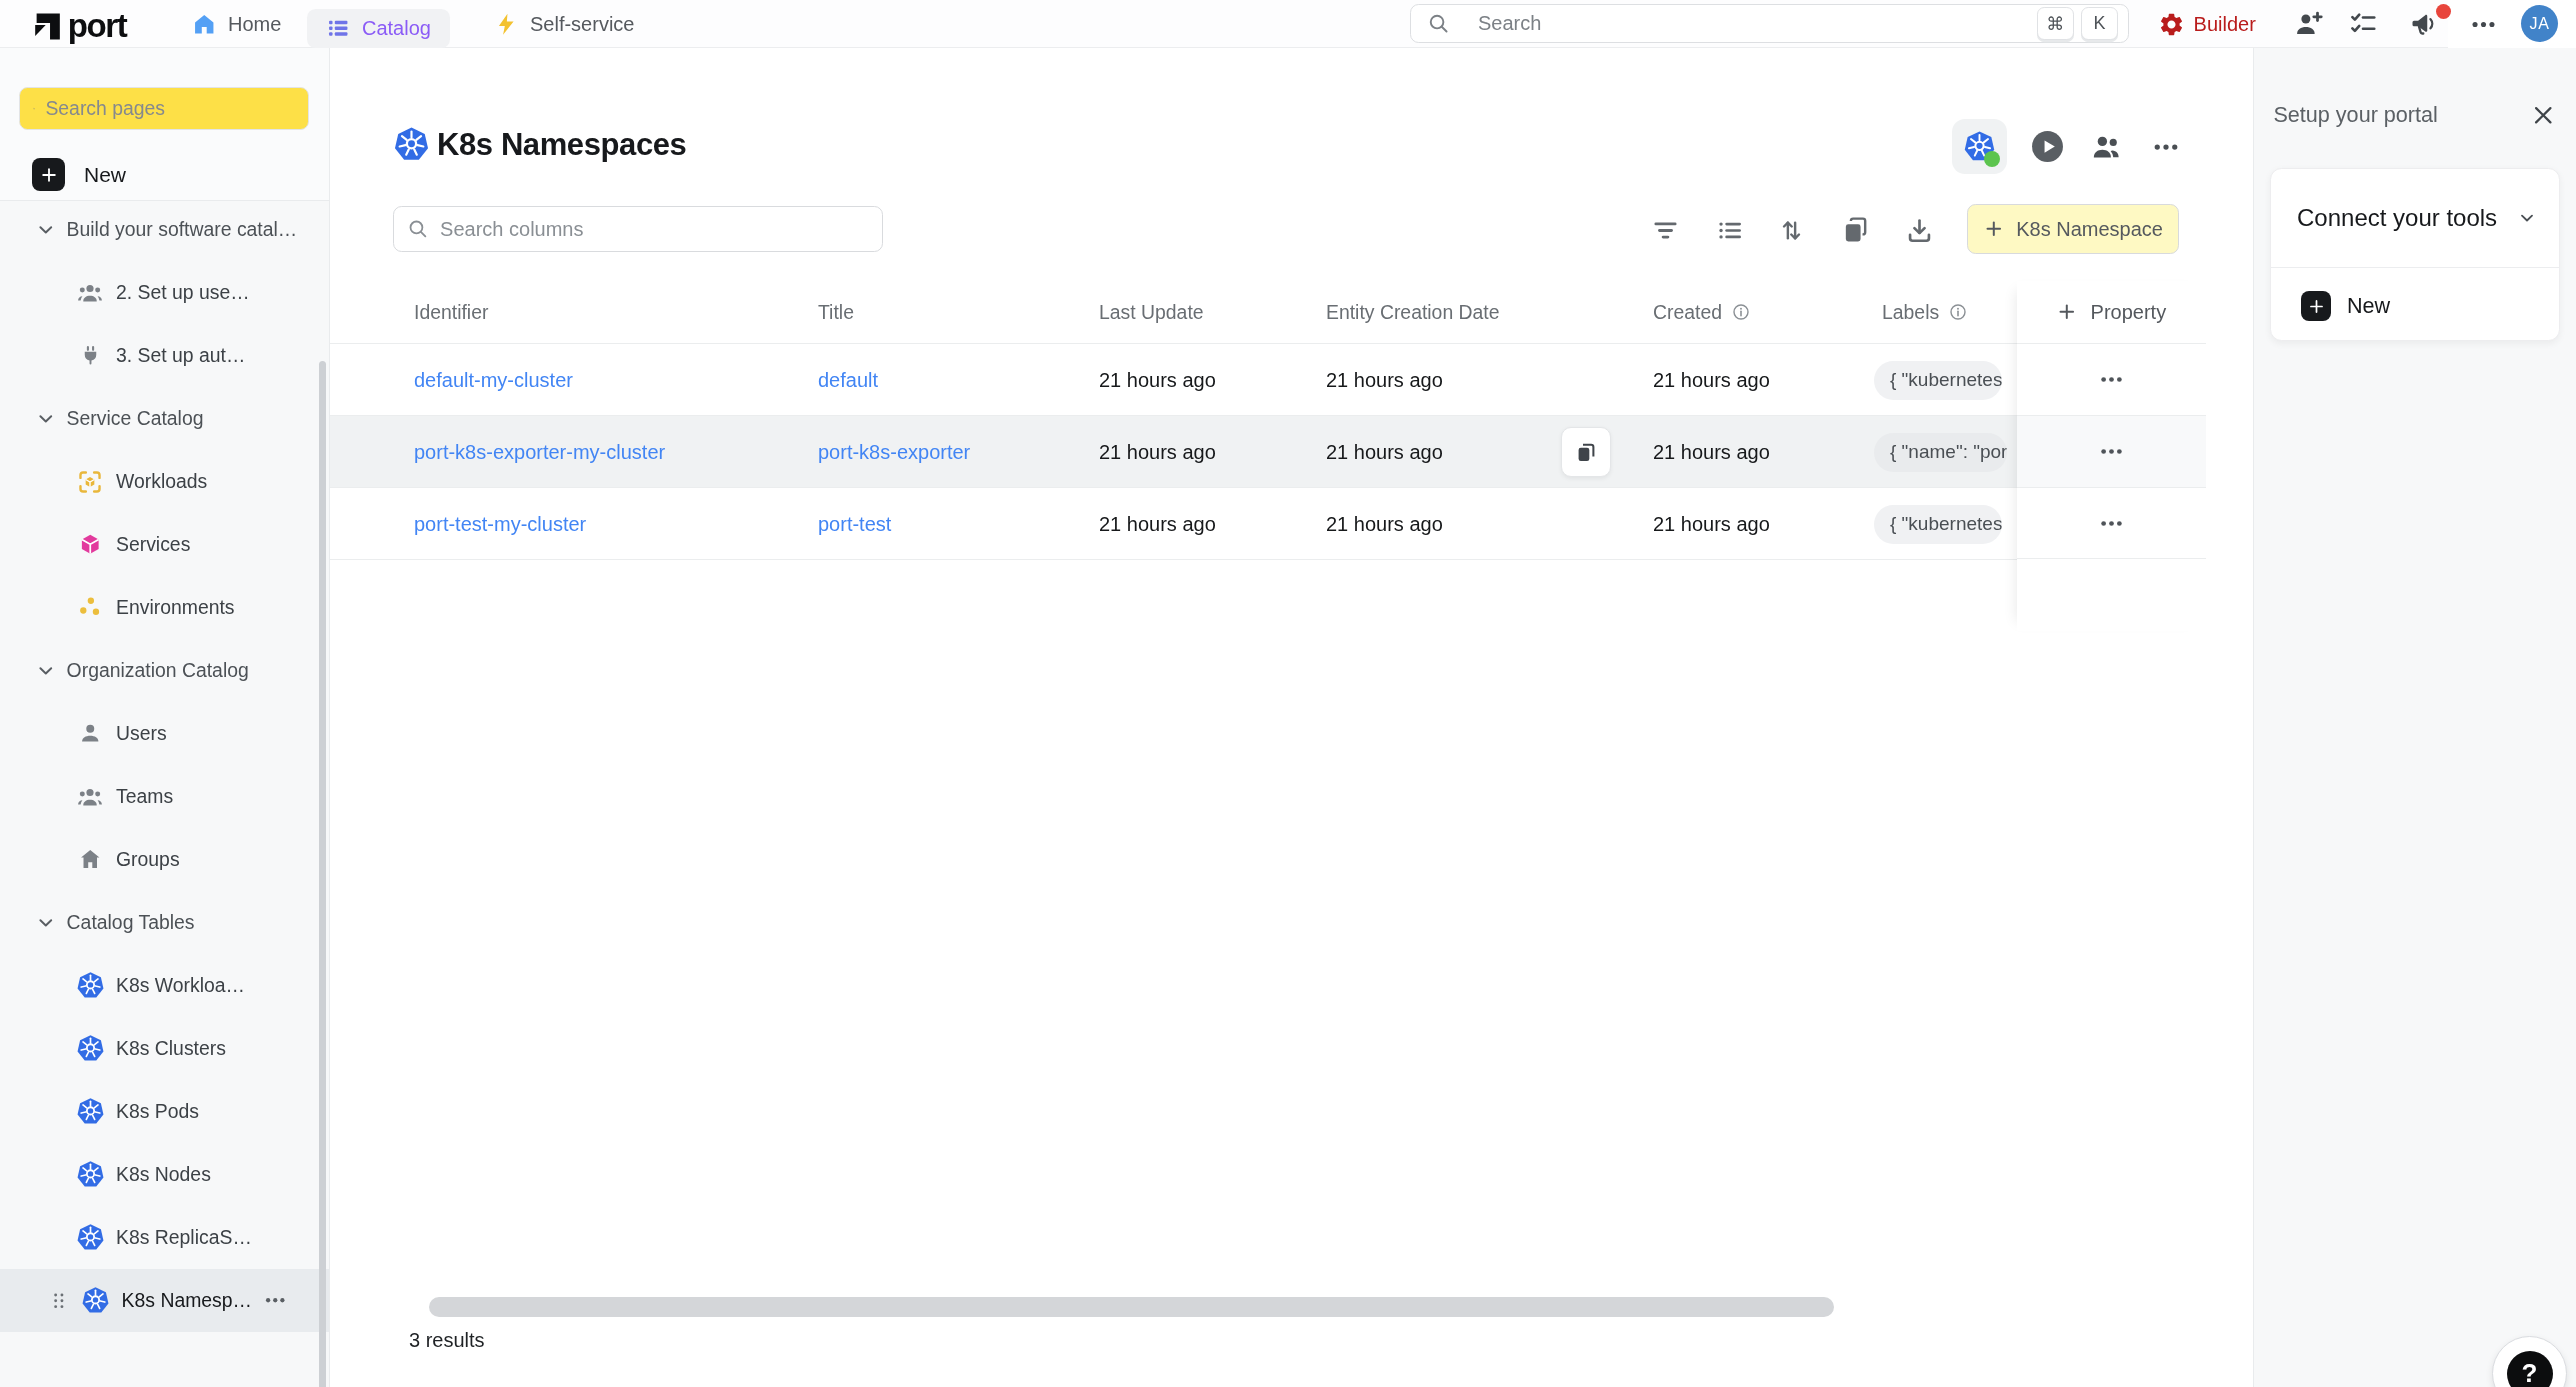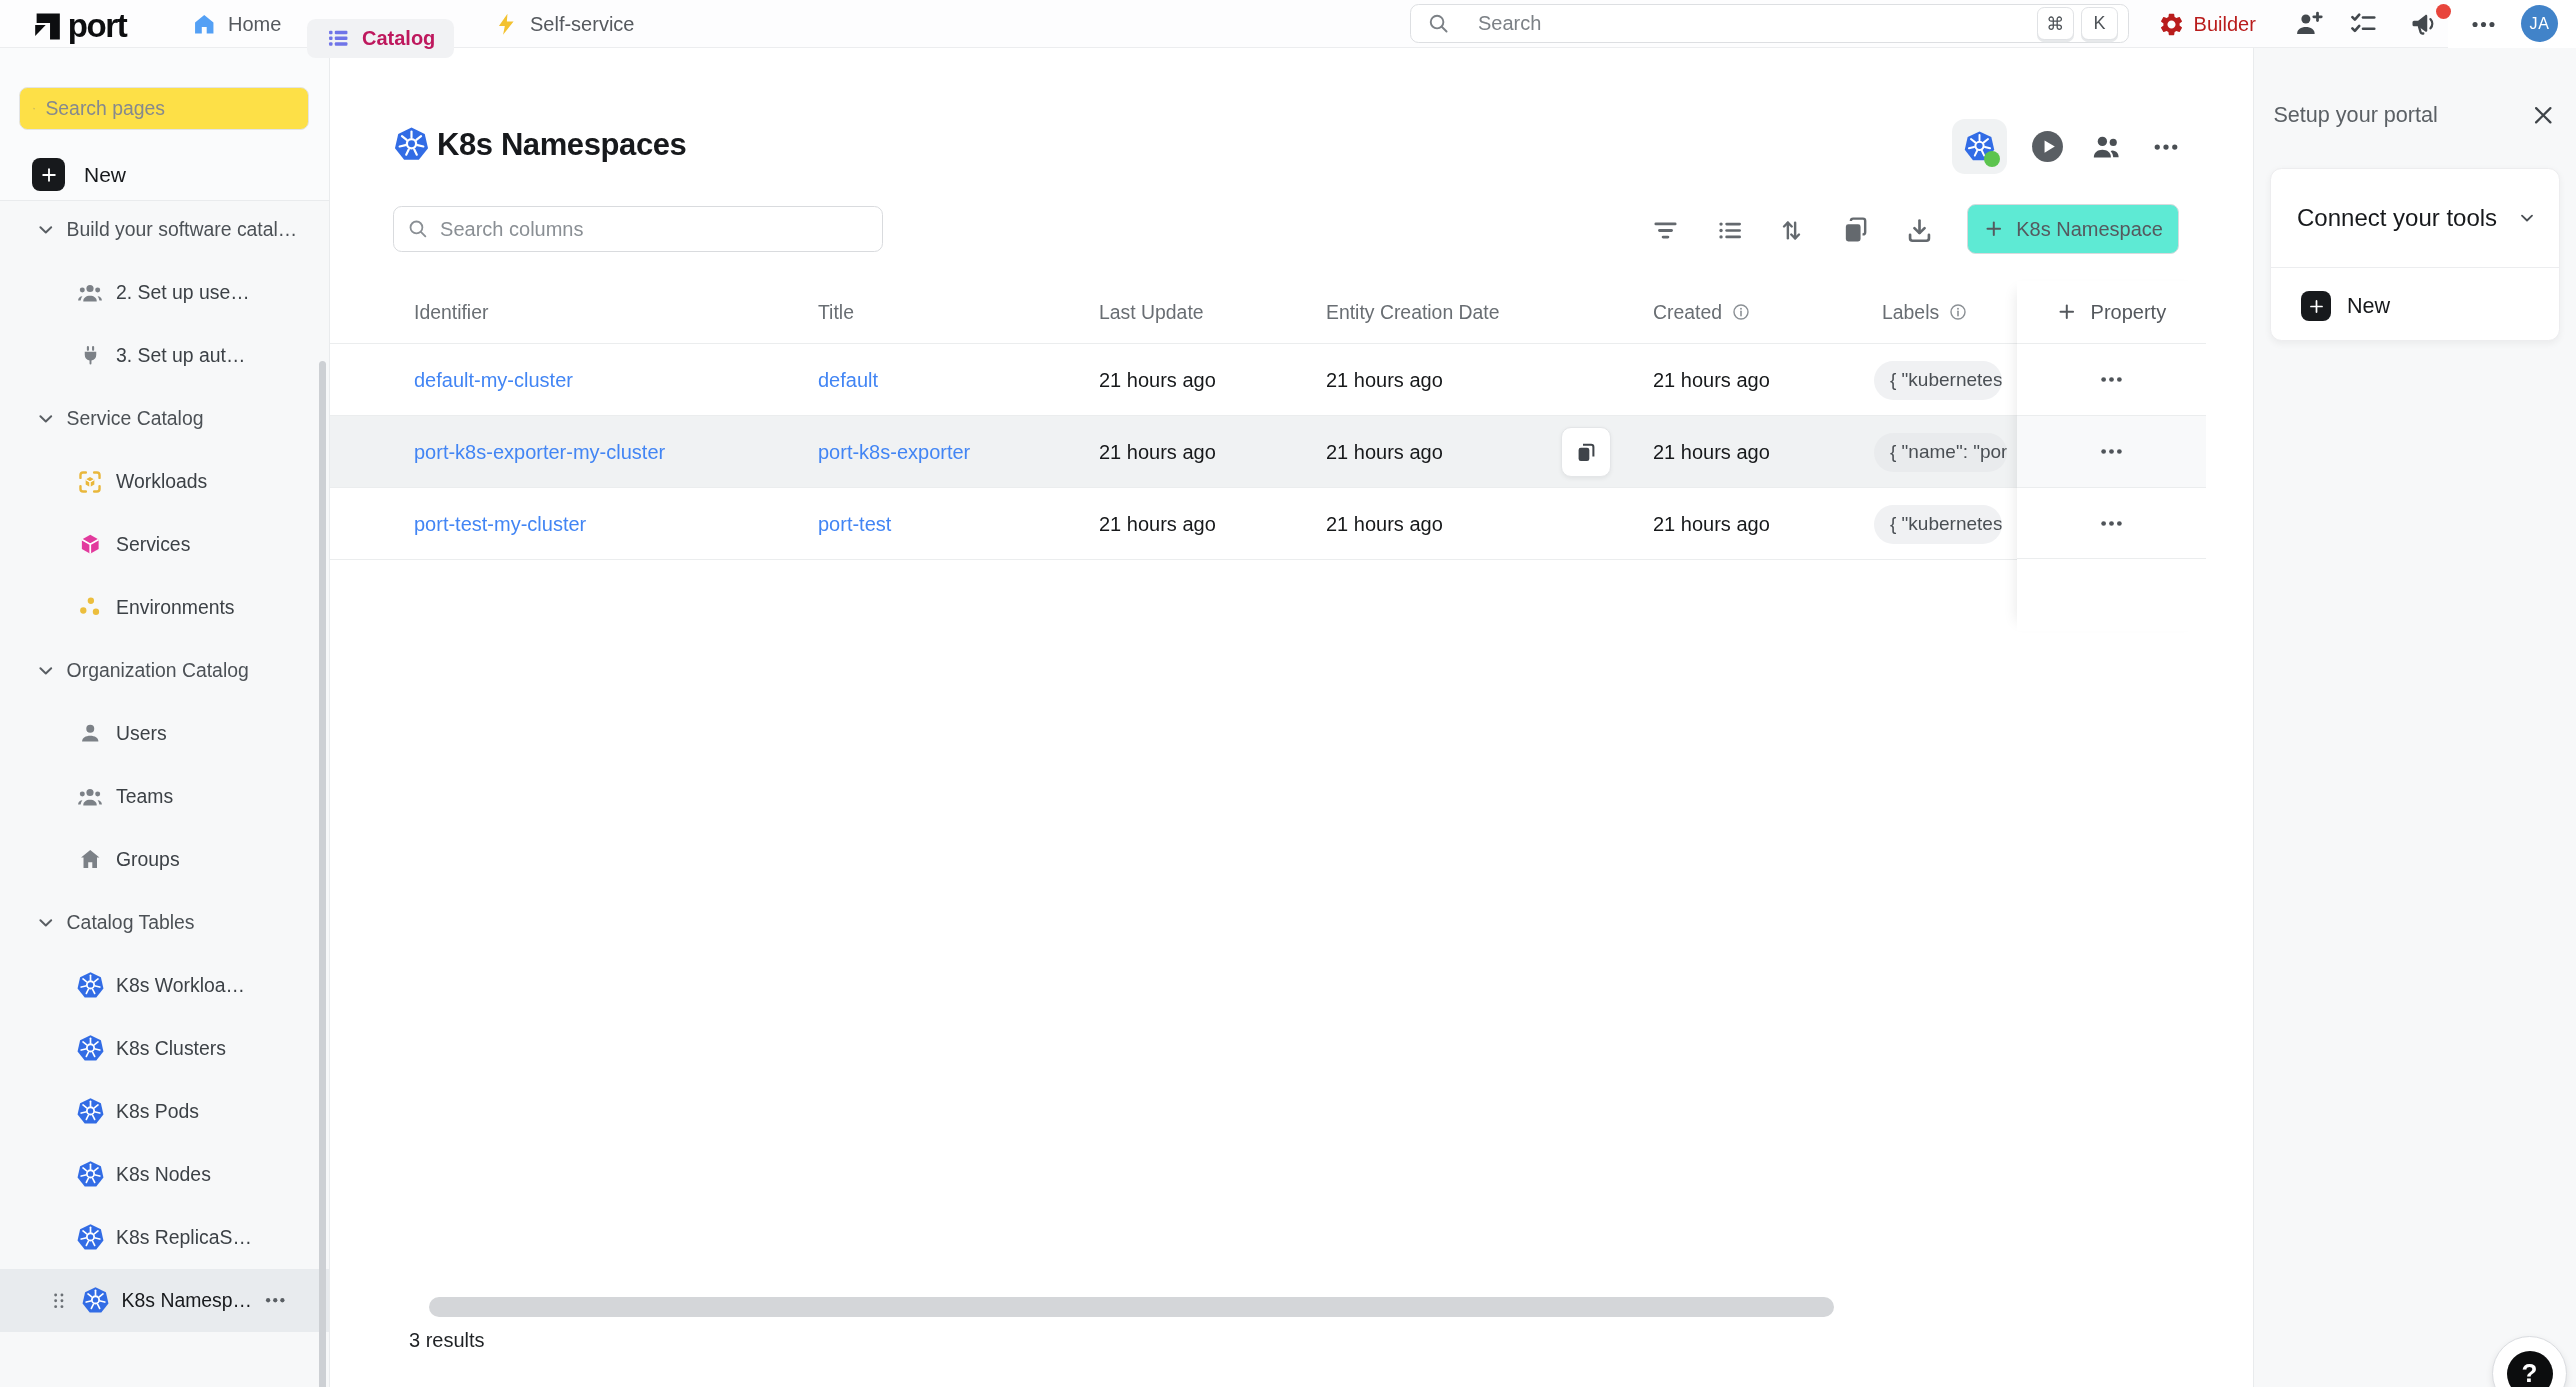--- a/index.html
+++ b/index.html
@@ -7,21 +7,21 @@
   body { font-family:"Liberation Sans", sans-serif; }
   .screen { position:relative; width:2576px; height:1387px; background:#ffffff; overflow:hidden; }
   svg.ic { display:block; }
 
   
   .topbar { position:absolute; top:0; left:0; width:2448px; height:48px; background:#fdfdfe; border-bottom:1.4px solid #ecedef; z-index:40; }
   .logo { position:absolute; left:33px; top:7.2px; display:flex; align-items:center; gap:5.8px; }
   .logo-text { font-size:33px; font-weight:700; letter-spacing:-1.4px; color:#0d0e10; }
   .navitem { position:absolute; top:0; height:48px; display:flex; align-items:center; gap:11.5px; font-size:20px; color:#55595e; }
   .navitem .lbl { white-space:nowrap; }
-  .nav-pill { background:#f1f2f4; border-radius:8.6px; height:39px; top:19px; padding:0 19px; color:#be185d; font-weight:700; }
+  .nav-pill { background:#f1f2f4; border-radius:8.6px; height:39px; top:9px; padding:0 19px; color:#8b5cf6; font-weight:400; }
   .gsearch { position:absolute; left:1410px; top:4.3px; width:719px; height:39px; background:#ffffff; border:1.4px solid #dddfe2; border-radius:8.6px; display:flex; align-items:center; padding:0 10px 0 16px; }
   .gsearch input { flex:1; border:none; outline:none; background:transparent; font-size:20px; color:#3c4146; font-family:inherit; margin-left:28px; }
   .gsearch input::placeholder { color:#7c8186; }
   .keycap { width:37px; height:33px; background:#fff; border:1.4px solid #e0e2e5; border-radius:7.2px; box-shadow:0 2.2px 0 #e7e9eb; display:flex; align-items:center; justify-content:center; font-size:18px; color:#4e5358; margin-left:7.2px; }
   .tb-ic { position:absolute; top:0; height:48px; display:flex; align-items:center; color:#43484d; }
   .builder { gap:8.6px; font-size:20px; color:#b91c1c; font-weight:500; }
   .reddot { position:absolute; left:2436px; top:3.6px; width:15px; height:15px; border-radius:50%; background:#e8453c; z-index:41; }
   .avatar { position:absolute; left:2521px; top:5px; width:37px; height:37px; border-radius:50%; background:#4183c9; color:#ffffff; font-size:16px; display:flex; align-items:center; justify-content:center; letter-spacing:0.7px; }
 
   
@@ -49,21 +49,21 @@
   .title-row { position:absolute; left:63px; top:78px; display:flex; align-items:center; gap:7px; }
   .page-title { font-size:31px; font-weight:600; color:#17191c; letter-spacing:-0.4px; }
   .k8sbtn { position:absolute; left:1622px; top:71px; width:55px; height:55px; background:#f0f2f3; border-radius:13px; display:flex; align-items:center; justify-content:center; }
   .greendot { position:absolute; right:7.2px; bottom:7.2px; width:16px; height:16px; border-radius:50%; background:#5cc44e; }
   .act { position:absolute; top:71px; width:55px; height:55px; display:flex; align-items:center; justify-content:center; color:#4a4f54; }
 
   .colsearch { position:absolute; left:63px; top:158px; width:490px; height:46px; border:1.4px solid #d9dbde; border-radius:8.6px; background:#fff; display:flex; align-items:center; padding:0 13px; color:#8a8f94; }
   .colsearch input { flex:1; border:none; outline:none; background:transparent; font-size:20px; color:#3c4146; font-family:inherit; margin-left:11.5px; }
   .colsearch input::placeholder { color:#8a8f94; }
   .toolic { position:absolute; top:166px; width:32px; height:32px; display:flex; align-items:center; justify-content:center; color:#64696e; }
-  .addbtn { position:absolute; left:1637px; top:156px; width:212px; height:50px; border:1.4px solid #d8dadd; border-radius:8.6px; background:#5eead4; display:flex; align-items:center; justify-content:center; gap:11.5px; font-size:20px; color:#55595e; }
+  .addbtn { position:absolute; left:1637px; top:156px; width:212px; height:50px; border:1.4px solid #d8dadd; border-radius:8.6px; background:#fef9c3; display:flex; align-items:center; justify-content:center; gap:11.5px; font-size:20px; color:#55595e; }
 
   
   .thead { position:absolute; left:0px; top:233px; width:1876px; height:62px; }
   .th { position:absolute; top:0; height:62px; display:flex; align-items:center; gap:8.6px; font-size:19.4px; color:#696e73; }
   .trow { position:absolute; left:0px; width:1876px; height:72px; border-top:1.4px solid #ebedee; background:#fff; }
   .trow.hl { background:#f0f2f3; }
   .trow-last { position:absolute; left:0px; width:1876px; height:0; border-top:1.4px solid #ebedee; }
   .td { position:absolute; top:0; height:72px; display:flex; align-items:center; font-size:20px; color:#17191b; white-space:nowrap; }
   .td.link { color:#4285f4; cursor:pointer; }
   .pill { position:absolute; left:1544px; top:16.6px; height:39px; max-width:148px; overflow:hidden; background:#f0f1f3; border-radius:19.4px; display:flex; align-items:center; padding-left:16px; font-size:19px; color:#4a4f54; white-space:nowrap; }

